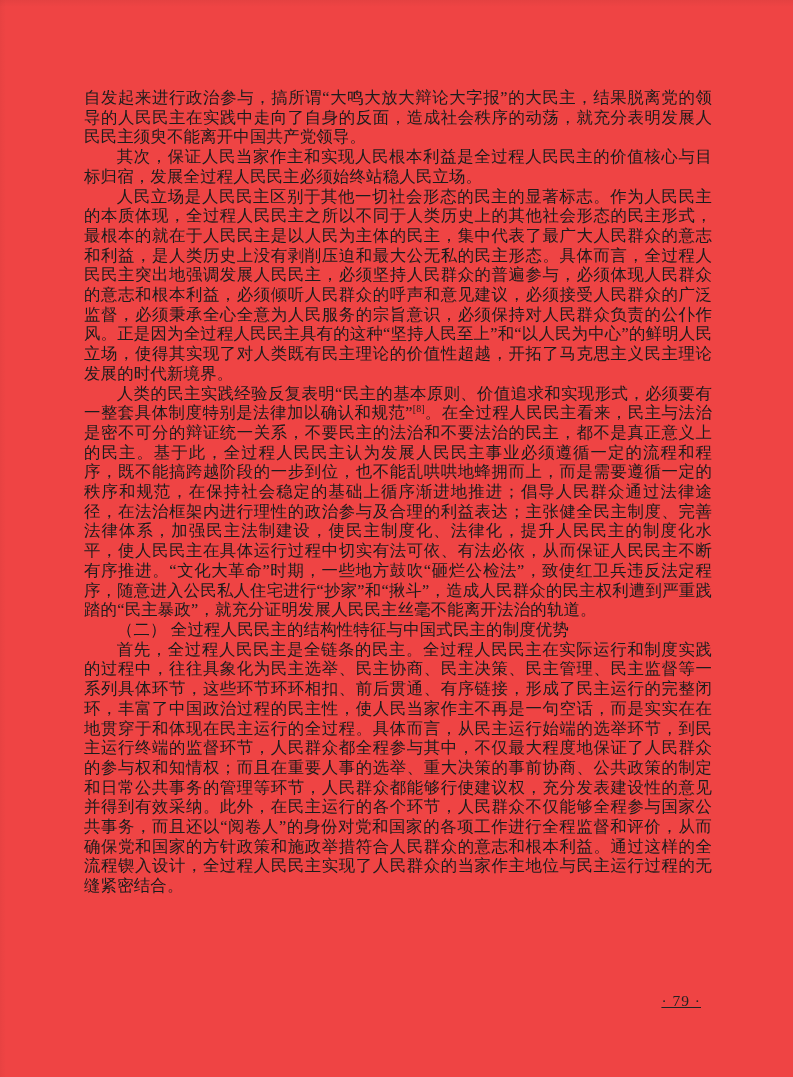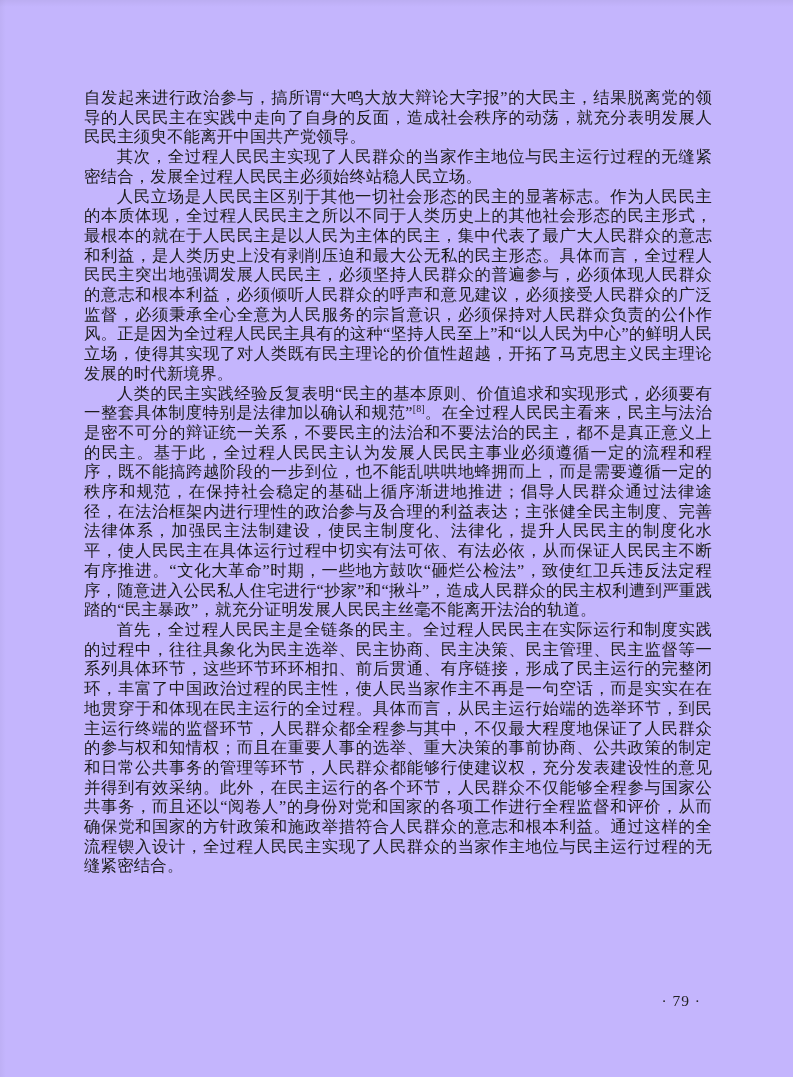--- a/index.html
+++ b/index.html
@@ -4,21 +4,21 @@
 <style>
   html, body {
     margin: 0;
     padding: 0;
     background: #ffffff;
   }
   .page {
     position: relative;
     width: 793px;
     height: 1077px;
-    background: #c4b5fd;
+    background: #ef4444;
     overflow: hidden;
     font-family: "Liberation Serif", "DejaVu Serif", serif;
     color: #1c1c1c;
   }
   
   .page::before {
     content: "";
     position: absolute;
     left: 0; top: 0; right: 0; bottom: 0;
     pointer-events: none;
@@ -52,37 +52,39 @@
     line-height: 0;
     letter-spacing: 0;
   }
   .page-number {
     position: absolute;
     top: 992px;
     right: 92px;
     font-size: 15.5px;
     letter-spacing: 1px;
     color: #222;
+    text-decoration: underline;
   }
 </style>
 </head>
 <body>
 
 <div class="page">
   <div class="text-block">
 
     <p class="para">自发起来进行政治参与，搞所谓“大鸣大放大辩论大字报”的大民主，结果脱离党的领导的人民民主在实践中走向了自身的反面，造成社会秩序的动荡，就充分表明发展人民民主须臾不能离开中国共产党领导。</p>
 
-    <p class="para indent">其次，全过程人民民主实现了人民群众的当家作主地位与民主运行过程的无缝紧密结合，发展全过程人民民主必须始终站稳人民立场。</p>
+    <p class="para indent">其次，保证人民当家作主和实现人民根本利益是全过程人民民主的价值核心与目标归宿，发展全过程人民民主必须始终站稳人民立场。</p>
 
     <p class="para indent">人民立场是人民民主区别于其他一切社会形态的民主的显著标志。作为人民民主的本质体现，全过程人民民主之所以不同于人类历史上的其他社会形态的民主形式，最根本的就在于人民民主是以人民为主体的民主，集中代表了最广大人民群众的意志和利益，是人类历史上没有剥削压迫和最大公无私的民主形态。具体而言，全过程人民民主突出地强调发展人民民主，必须坚持人民群众的普遍参与，必须体现人民群众的意志和根本利益，必须倾听人民群众的呼声和意见建议，必须接受人民群众的广泛监督，必须秉承全心全意为人民服务的宗旨意识，必须保持对人民群众负责的公仆作风。正是因为全过程人民民主具有的这种“坚持人民至上”和“以人民为中心”的鲜明人民立场，使得其实现了对人类既有民主理论的价值性超越，开拓了马克思主义民主理论发展的时代新境界。</p>
 
 
     <p class="para indent"><span>人类的民主实践经验反复表明“民主的基本原则、价值追求和实现形式，必须要有一整套具体制度特别是法律加以确认和规范”</span><sup class="ref-sup">[8]</sup><span>。在全过程人民民主看来，民主与法治是密不可分的辩证统一关系，不要民主的法治和不要法治的民主，都不是真正意义上的民主。基于此，全过程人民民主认为发展人民民主事业必须遵循一定的流程和程序，既不能搞跨越阶段的一步到位，也不能乱哄哄地蜂拥而上，而是需要遵循一定的秩序和规范，在保持社会稳定的基础上循序渐进地推进；倡导人民群众通过法律途径，在法治框架内进行理性的政治参与及合理的利益表达；主张健全民主制度、完善法律体系，加强民主法制建设，使民主制度化、法律化，提升人民民主的制度化水平，使人民民主在具体运行过程中切实有法可依、有法必依，从而保证人民民主不断有序推进。“文化大革命”时期，一些地方鼓吹“砸烂公检法”，致使红卫兵违反法定程序，随意进入公民私人住宅进行“抄家”和“揪斗”，造成人民群众的民主权利遭到严重践踏的“民主暴政”，就充分证明发展人民民主丝毫不能离开法治的轨道。</span></p>
 
+    <p class="para subheading">（二） 全过程人民民主的结构性特征与中国式民主的制度优势</p>
 
 
     <p class="para indent">首先，全过程人民民主是全链条的民主。全过程人民民主在实际运行和制度实践的过程中，往往具象化为民主选举、民主协商、民主决策、民主管理、民主监督等一系列具体环节，这些环节环环相扣、前后贯通、有序链接，形成了民主运行的完整闭环，丰富了中国政治过程的民主性，使人民当家作主不再是一句空话，而是实实在在地贯穿于和体现在民主运行的全过程。具体而言，从民主运行始端的选举环节，到民主运行终端的监督环节，人民群众都全程参与其中，不仅最大程度地保证了人民群众的参与权和知情权；而且在重要人事的选举、重大决策的事前协商、公共政策的制定和日常公共事务的管理等环节，人民群众都能够行使建议权，充分发表建设性的意见并得到有效采纳。此外，在民主运行的各个环节，人民群众不仅能够全程参与国家公共事务，而且还以“阅卷人”的身份对党和国家的各项工作进行全程监督和评价，从而确保党和国家的方针政策和施政举措符合人民群众的意志和根本利益。通过这样的全流程锲入设计，全过程人民民主实现了人民群众的当家作主地位与民主运行过程的无缝紧密结合。</p>
 
 
   </div>
 
   <div class="page-number">· 79 ·</div>
 </div>
 

